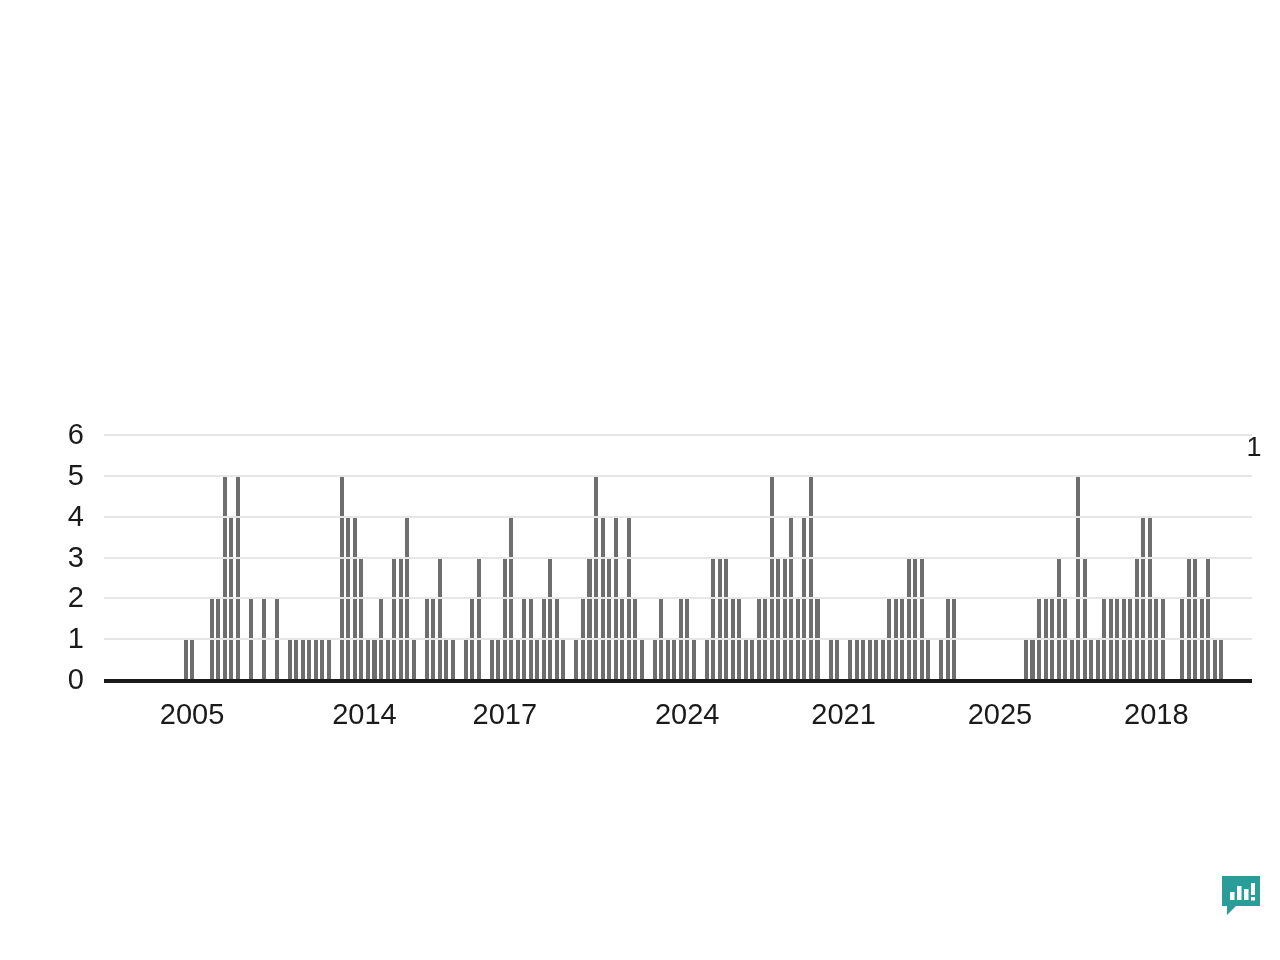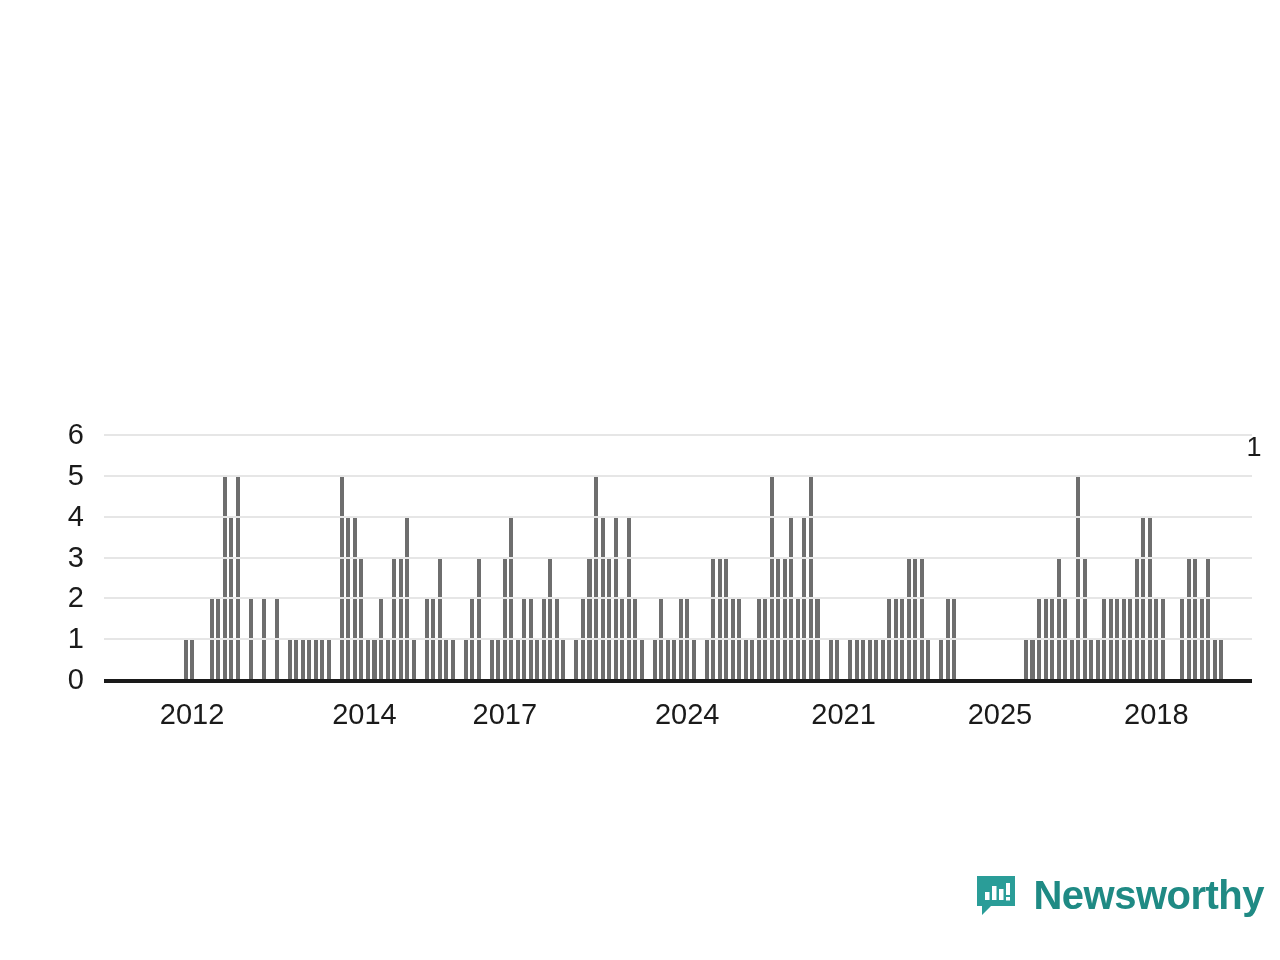--- a/index.html
+++ b/index.html
@@ -284,37 +284,36 @@
         <div class="grid-line" style="top: 138.5px;"></div>
         <div class="y-label" style="top: 138.5px;">3</div>
         <div class="grid-line" style="top: 97.6667px;"></div>
         <div class="y-label" style="top: 97.6667px;">4</div>
         <div class="grid-line" style="top: 56.8333px;"></div>
         <div class="y-label" style="top: 56.8333px;">5</div>
         <div class="grid-line" style="top: 16px;"></div>
         <div class="y-label" style="top: 16px;">6</div>
       </div>
     <div class="x-labels" id="x-labels">
-        <div class="x-label" style="left: 88.0795px; top: 0px;">2012</div>
+        <div class="x-label" style="left: 88.0795px; top: 0px;">2005</div>
         <div class="x-label" style="left: 244.439px; top: 0px; margin-left: 16px;">2014</div>
         <div class="x-label" style="left: 400.798px; top: 0px;">2017</div>
         <div class="x-label" style="left: 583.217px; top: 0px;">2024</div>
         <div class="x-label" style="left: 739.577px; top: 0px;">2021</div>
         <div class="x-label" style="left: 895.936px; top: 0px;">2025</div>
         <div class="x-label" style="left: 1052.3px; top: 0px;">2018</div>
       </div>
   </div>
 
   <div class="logo">
     <span class="logo-mark">
       <svg width="46" height="46" viewBox="0 0 46 46" aria-hidden="true">
         <path d="M4 4 H42 V34 H18 L9 43 V34 H4 Z" fill="#2a9d98"></path>
         <rect x="12" y="20" width="4.5" height="8" fill="#ffffff"></rect>
         <rect x="19" y="14" width="4.5" height="14" fill="#ffffff"></rect>
         <rect x="26" y="17" width="4.5" height="11" fill="#ffffff"></rect>
         <rect x="33" y="11" width="4" height="12" fill="#ffffff"></rect>
         <rect x="33" y="25" width="4" height="3.5" fill="#ffffff"></rect>
       </svg>
     </span>
-    <span class="logo-text">Newsworthy</span>
   </div>
 
 </div>
 
 </body></html>

